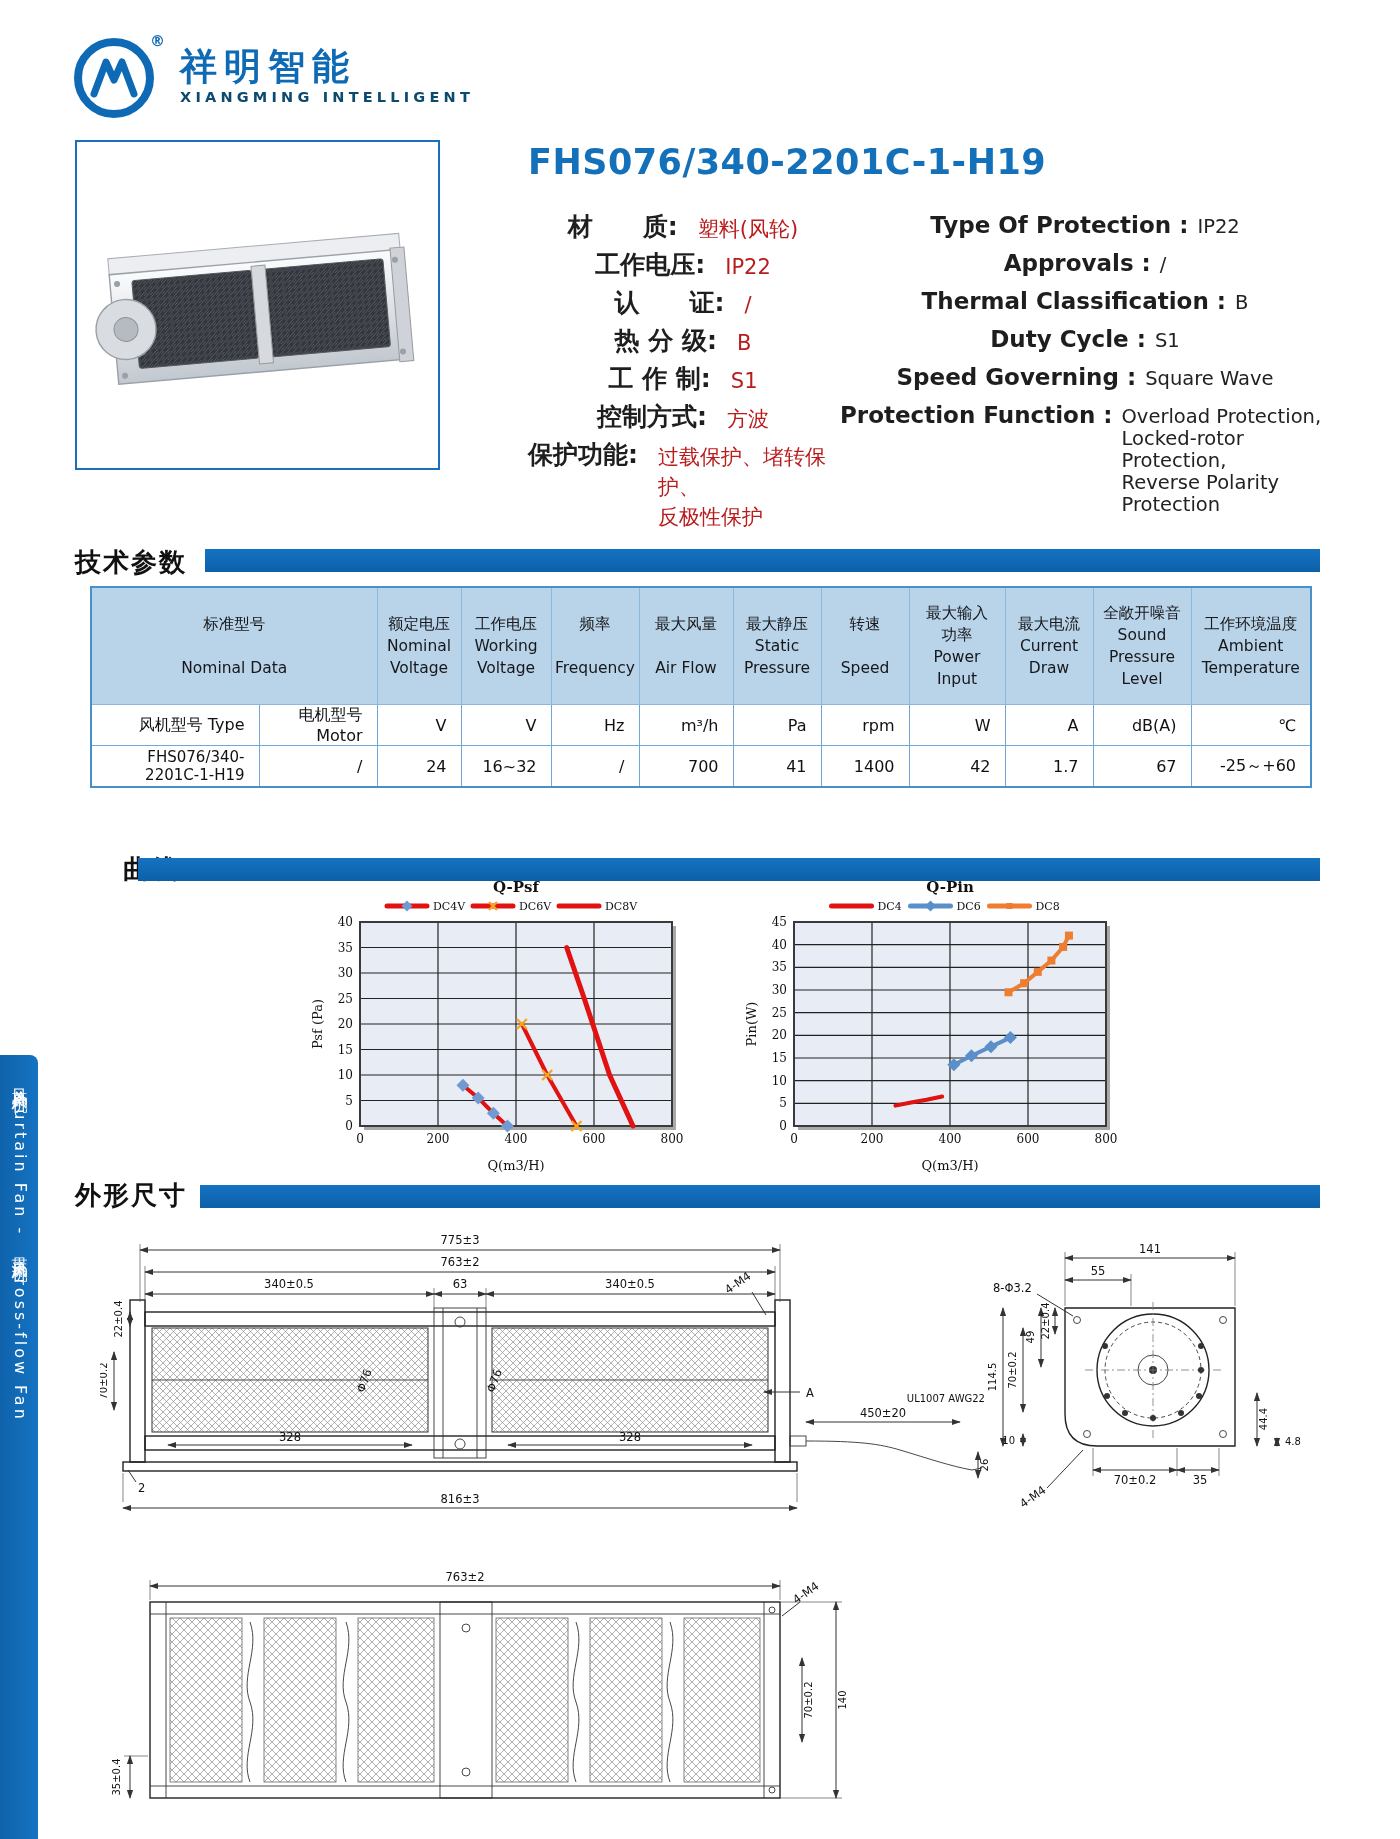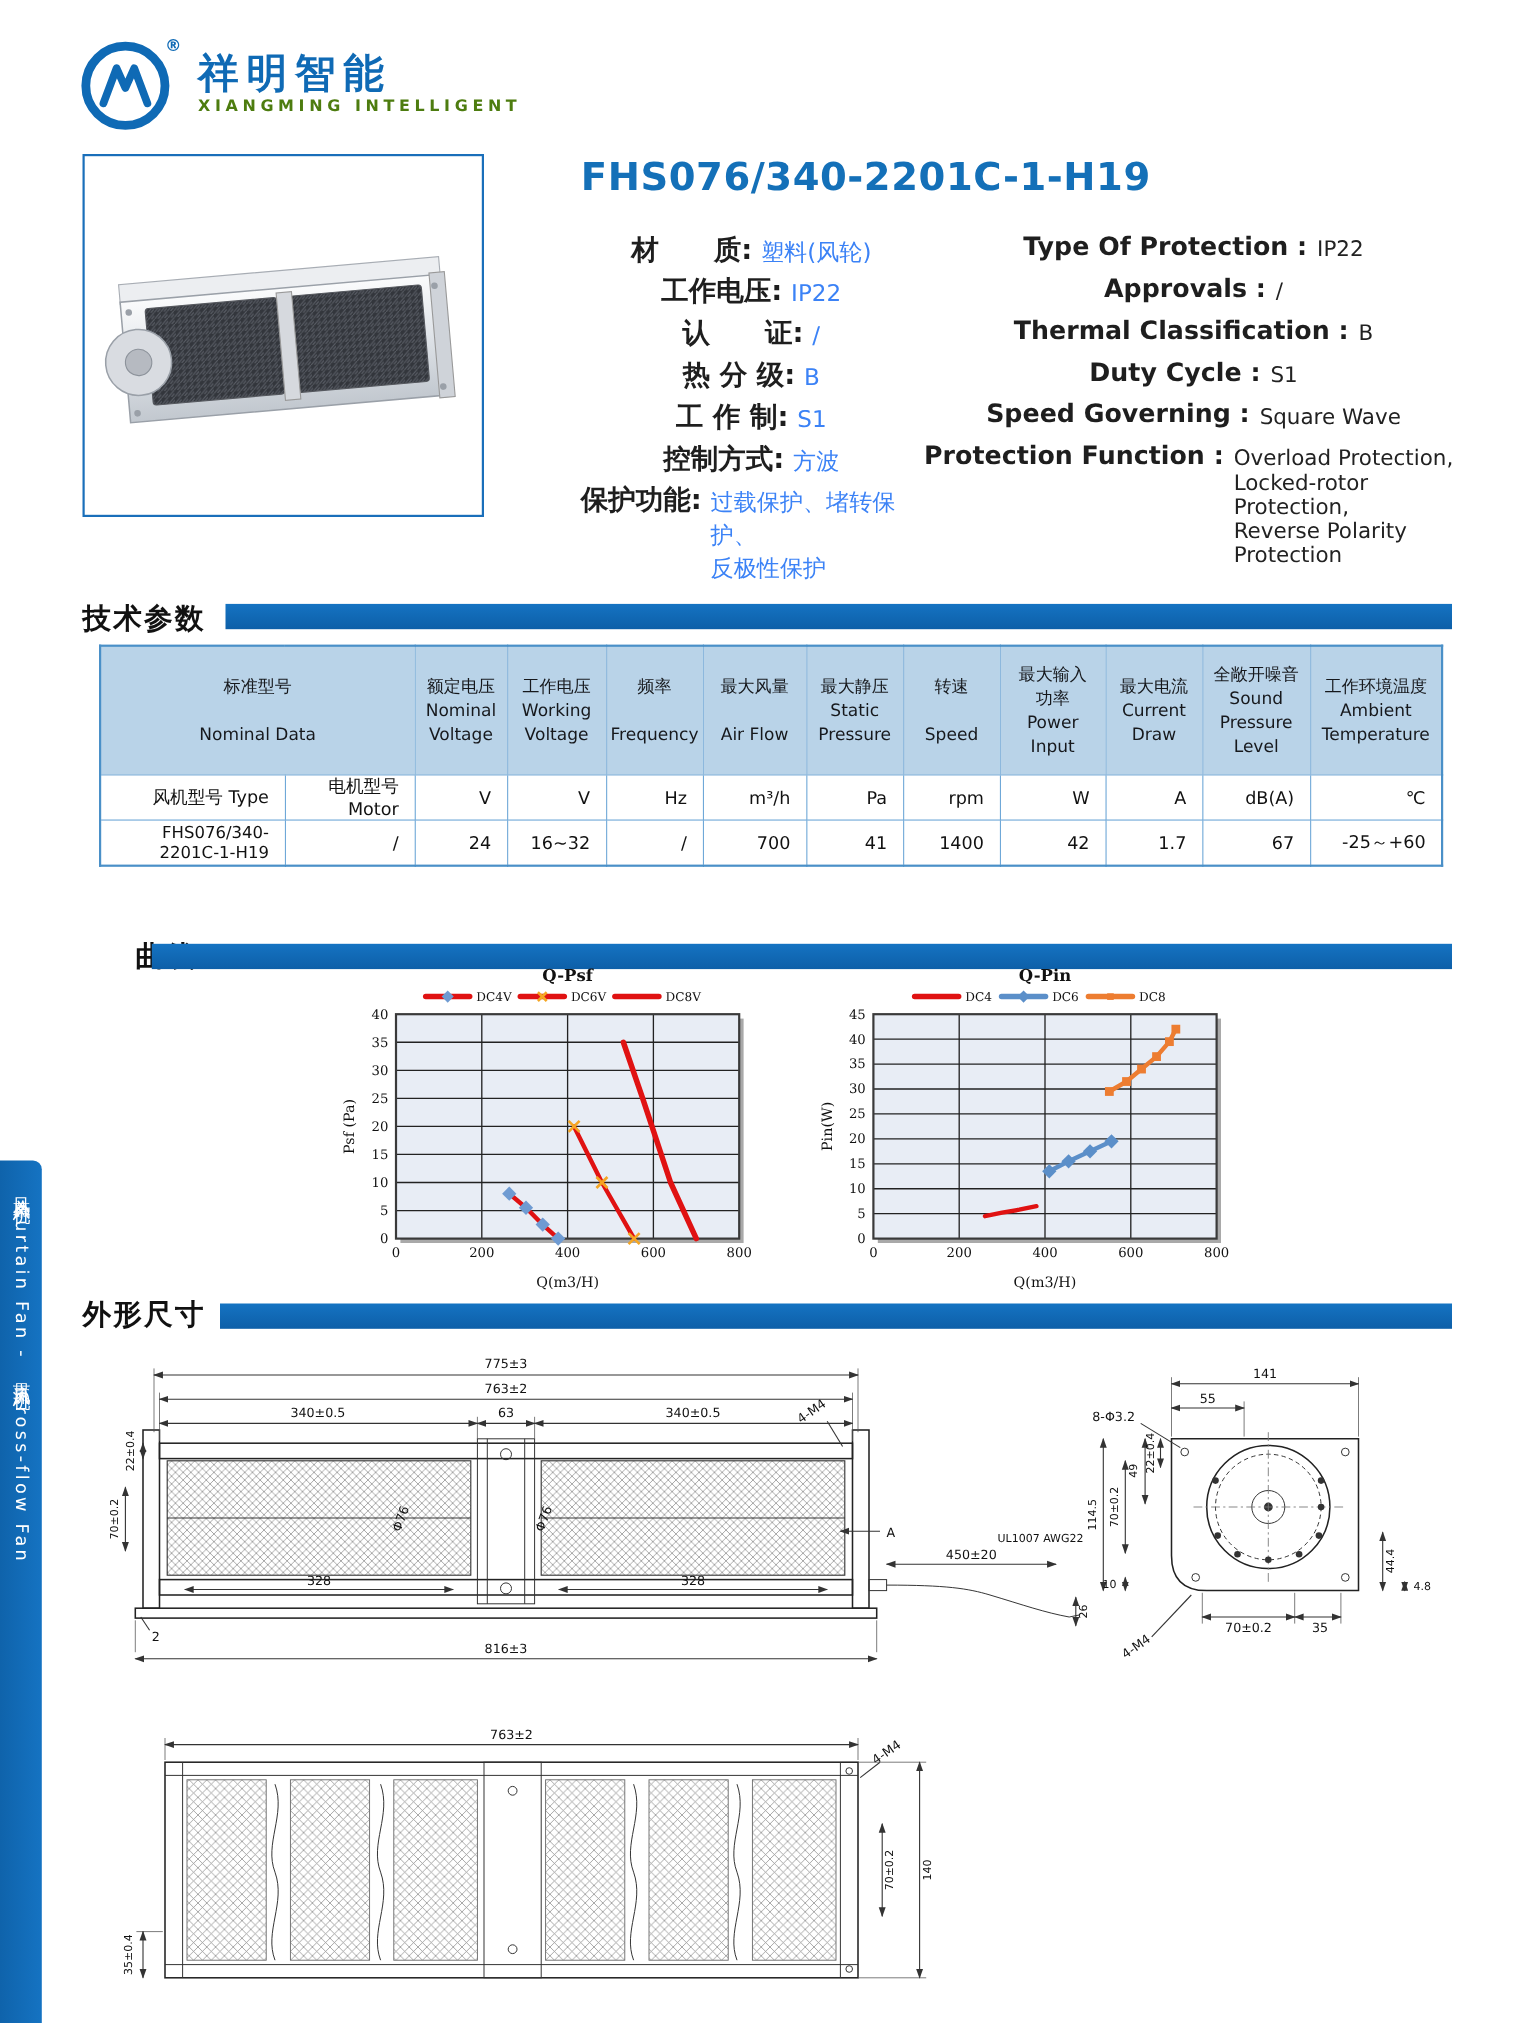--- a/index.html
+++ b/index.html
@@ -5,31 +5,31 @@
   html,body{margin:0;padding:0;}
   body{
     width:1400px;height:1839px;position:relative;background:#ffffff;
     font-family:"DejaVu Sans","Liberation Sans",sans-serif;color:#1b1b1b;
     overflow:hidden;
   }
   .abs{position:absolute;}
   
   .logo-wrap{left:70px;top:28px;display:flex;align-items:center;gap:14px;}
   .brand-cn{font-size:37px;font-weight:bold;color:#0f6ab5;letter-spacing:7px;line-height:1.1;}
-  .brand-en{font-size:14.5px;font-weight:bold;color:#4d7c0f;letter-spacing:4.2px;margin-top:2px;}
+  .brand-en{font-size:14.5px;font-weight:bold;color:#0c4a6e;letter-spacing:4.2px;margin-top:2px;}
   
   .img-box{left:75px;top:140px;width:365px;height:330px;border:2px solid #1a6fba;background:#fff;box-sizing:border-box;}
   .page-title{left:528px;top:142px;font-size:35px;font-weight:bold;color:#1470b8;letter-spacing:.5px;}
   .specs{display:flex;flex-direction:column;align-items:center;}
   .specs-cn{left:528px;top:210px;width:310px;}
   .specs-en{left:840px;top:212px;width:490px;}
   .spec-row{display:flex;align-items:flex-start;height:38px;}
   .spec-row.multi{height:auto;}
   .specs-cn .lab{font-size:25px;font-weight:bold;color:#1e1e1e;flex:0 0 auto;}
-  .specs-cn .val{font-size:21px;color:#3b82f6;margin-left:8px;padding-top:4px;white-space:pre-line;line-height:30px;}
+  .specs-cn .val{font-size:21px;color:#b91c1c;margin-left:20px;padding-top:4px;white-space:pre-line;line-height:30px;}
   .specs-en .lab{font-size:23px;font-weight:bold;color:#1e1e1e;flex:0 0 auto;white-space:nowrap;}
   .specs-en .val{font-size:19.5px;color:#222;margin-left:9px;padding-top:4px;white-space:pre-line;line-height:22px;}
   
   .sec-title{font-size:26px;font-weight:bold;color:#111;letter-spacing:2px;}
   .sec-bar{background:linear-gradient(180deg,#1573c2,#0d5fa8);height:23px;}
   
   table.params{border-collapse:collapse;table-layout:fixed;width:1220px;border:2px solid #4a90c8;}
   table.params th{
     background:#b9d3e8;border:1px solid #8db8dd;font-weight:normal;
     font-size:15.5px;line-height:22px;white-space:pre-line;height:112px;color:#16181c;padding:2px;

